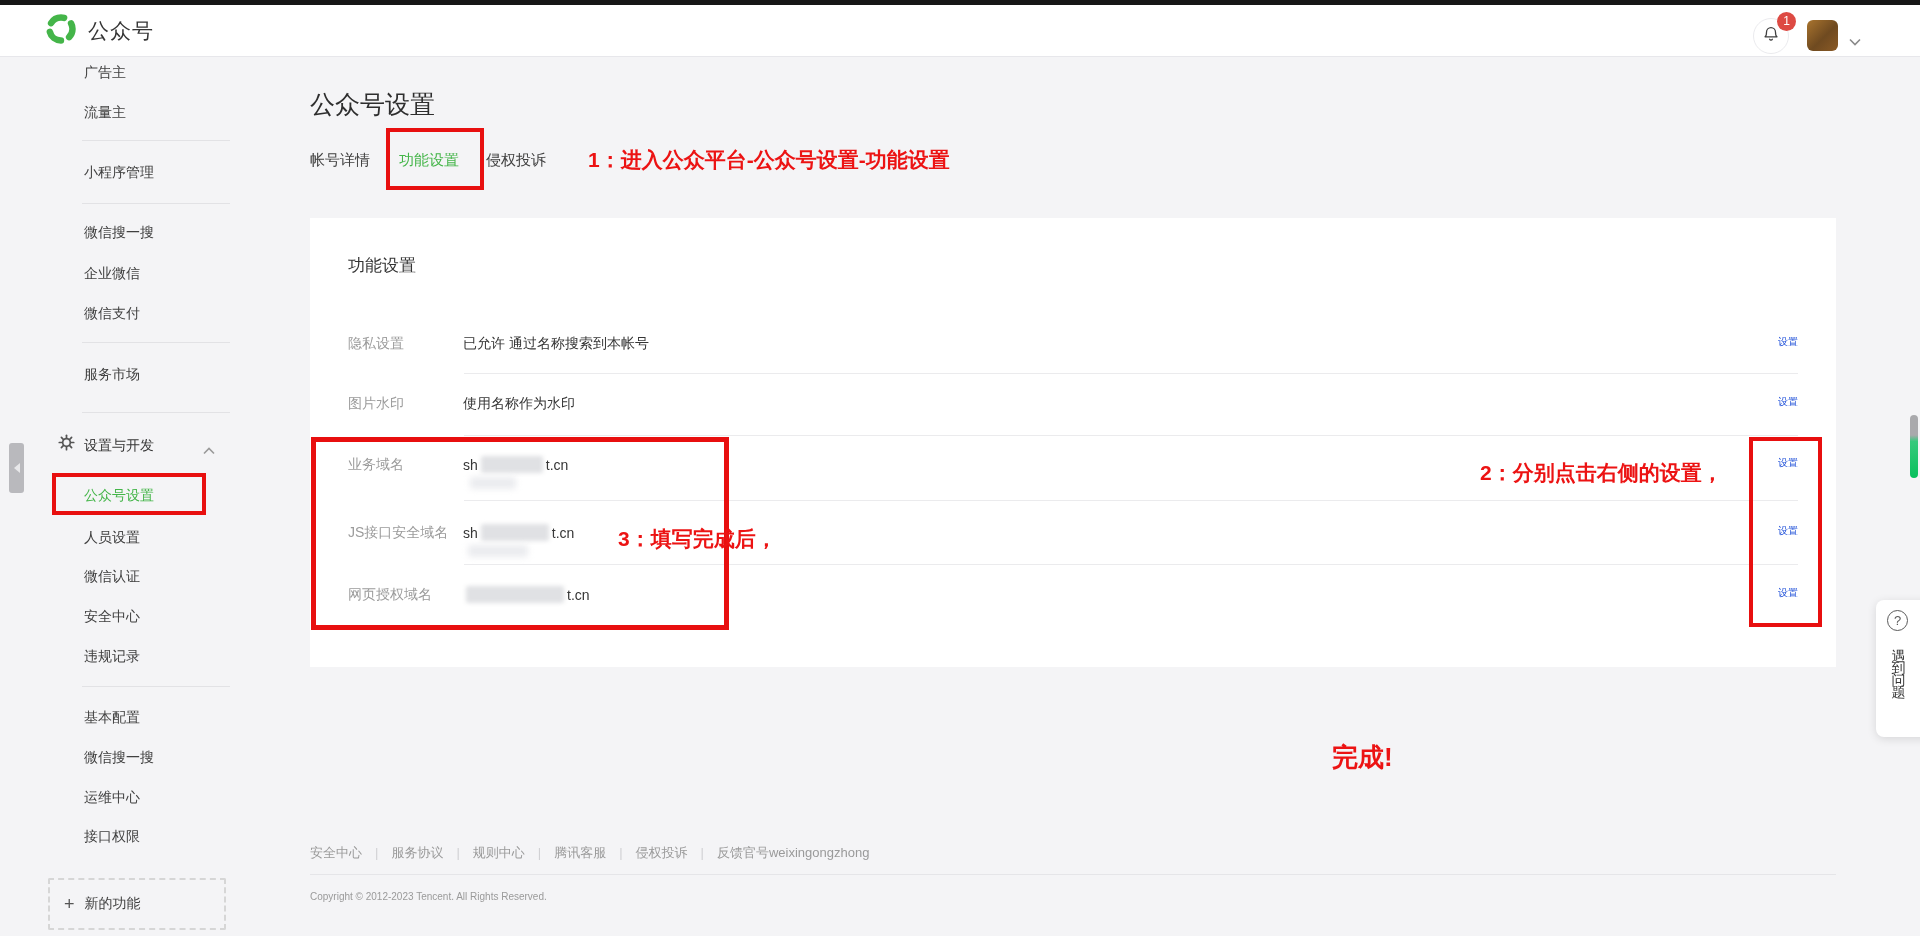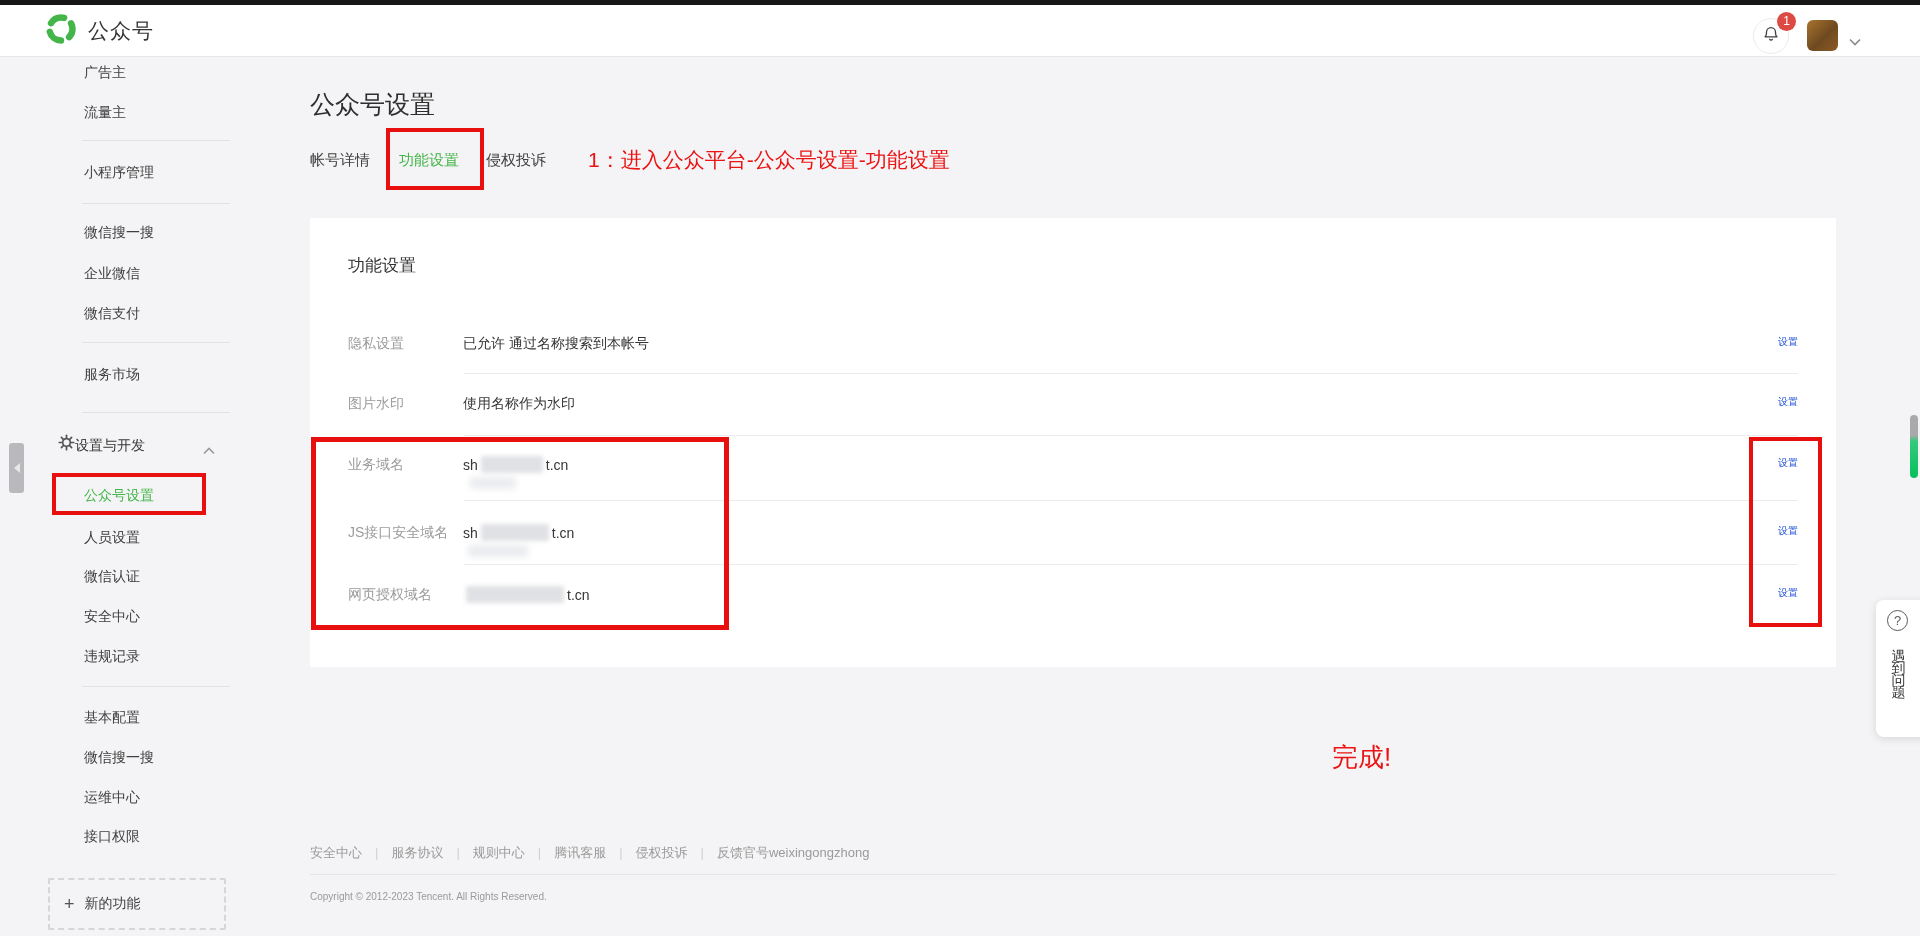--- a/index.html
+++ b/index.html
@@ -21,21 +21,21 @@
   .badge { position:absolute; left:1777px; top:7px; min-width:19px; height:19px; border-radius:10px; background:#dd4a43; color:#fff; font-size:12px; line-height:19px; text-align:center; z-index:6; }
   .avatar { position:absolute; left:1807px; top:15px; width:31px; height:31px; border-radius:6px; background:linear-gradient(135deg,#a9742e,#6f4a20 55%,#8a5a26); cursor:pointer; }
   .hdr-chev { position:absolute; left:1849px; top:27px; cursor:pointer; }
 
   
   .sidebar { position:absolute; left:0; top:57px; width:290px; height:879px; }
   .nav-item { position:absolute; left:84px; height:20px; line-height:20px; font-size:14px; color:#404040; cursor:pointer; white-space:nowrap; }
   .nav-item.active { color:#44b549; }
   .nav-div { position:absolute; left:82px; width:148px; height:1px; background:#e2e2e5; }
   .nav-group { position:absolute; left:58px; height:20px; line-height:20px; font-size:14px; color:#353535; cursor:pointer; display:flex; align-items:center; }
-  .nav-group .glabel { }
+  .nav-group .glabel { margin-left:9px; }
   .grp-chev { position:absolute; left:203px; }
   .side-redbox { position:absolute; left:52px; top:416px; width:154px; height:42px; border:4px solid #e80f0f; }
   .new-feature { position:absolute; left:48px; top:821px; width:178px; height:52px; border:2px dashed #d6d6d6; border-radius:2px; display:flex; align-items:center; cursor:pointer; }
   .new-feature .plus { font-size:18px; color:#555; margin-left:14px; }
   .new-feature .nf-label { font-size:14px; color:#404040; margin-left:10px; }
   .collapse-handle { position:absolute; left:9px; top:443px; width:15px; height:50px; background:#b9b9bd; border-radius:3px; cursor:pointer; display:flex; align-items:center; justify-content:center; z-index:4; }
   .collapse-tri { width:0; height:0; border-top:5px solid transparent; border-bottom:5px solid transparent; border-right:6px solid #e8e8ea; }
 
   
   .page-title { position:absolute; left:310px; top:88px; font-size:25px; color:#2e2e2e; font-weight:400; }
@@ -49,21 +49,21 @@
   .rlabel { position:absolute; left:38px; top:2px; font-size:14px; color:#9b9b9b; white-space:nowrap; }
   .rvalue { position:absolute; left:153px; top:2px; font-size:14px; color:#353535; white-space:nowrap; }
   .raction { position:absolute; right:38px; top:2px; font-size:10px; color:#1d4ed8; cursor:pointer; }
   .cdiv { position:absolute; left:154px; width:1334px; height:1px; background:#ebebed; }
   .blob { display:inline-block; vertical-align:-3px; height:17px; margin:0 3px; background:#e0e1e4; border-radius:2px; filter:blur(2px); }
   .subblob { position:absolute; height:12px; background:#ebecef; border-radius:2px; filter:blur(3px); }
 
   .domain-redbox { position:absolute; left:311px; top:437px; width:418px; height:193px; border:5px solid #e80f0f; z-index:3; }
   .actions-redbox { position:absolute; left:1749px; top:437px; width:73px; height:190px; border:4px solid #e80f0f; z-index:3; }
 
-  .annot { position:absolute; color:#ec1313; font-weight:normal; font-size:21px; white-space:nowrap; z-index:3; }
+  .annot { position:absolute; color:#ec1313; font-weight:bold; font-size:21px; white-space:nowrap; z-index:3; }
   .annot-1 { left:588px; top:146px; }
   .annot-3 { left:618px; top:524px; line-height:29px; }
   .annot-2 { left:1480px; top:452px; line-height:41px; }
   .annot-done { left:1332px; top:740px; font-size:26px; }
 
   
   .footer-links { position:absolute; left:310px; top:844px; font-size:13px; color:#9a9a9a; }
   .flink { cursor:pointer; }
   .fsep { color:#d0d0d3; margin:0 13px; }
   .footer-div { position:absolute; left:310px; top:874px; width:1526px; height:1px; background:#e5e5e8; }
@@ -211,23 +211,25 @@
     <span class="rlabel">网页授权域名</span>
     <span class="rvalue"><span></span><span class="blob" style="width:98px"></span><span>t.cn</span></span>
     <span class="raction">设置</span>
   </div>
 </div>
 
 <div class="domain-redbox"></div>
 <div class="actions-redbox"></div>
 
 <div class="annot annot-3">
+  <div>3：填写完成后，</div>
 </div>
 
 <div class="annot annot-2">
+  <div>2：分别点击右侧的设置，</div>
 </div>
 
 <div class="annot annot-done">完成!</div>
 
 <div class="footer-links">
   <span class="flink">安全中心</span><span class="fsep">|</span><span class="flink">服务协议</span><span class="fsep">|</span><span class="flink">规则中心</span><span class="fsep">|</span><span class="flink">腾讯客服</span><span class="fsep">|</span><span class="flink">侵权投诉</span><span class="fsep">|</span><span class="flink">反馈官号weixingongzhong</span>
 </div>
 <div class="footer-div"></div>
 <div class="copyright">Copyright © 2012-2023 Tencent. All Rights Reserved.</div>
 

